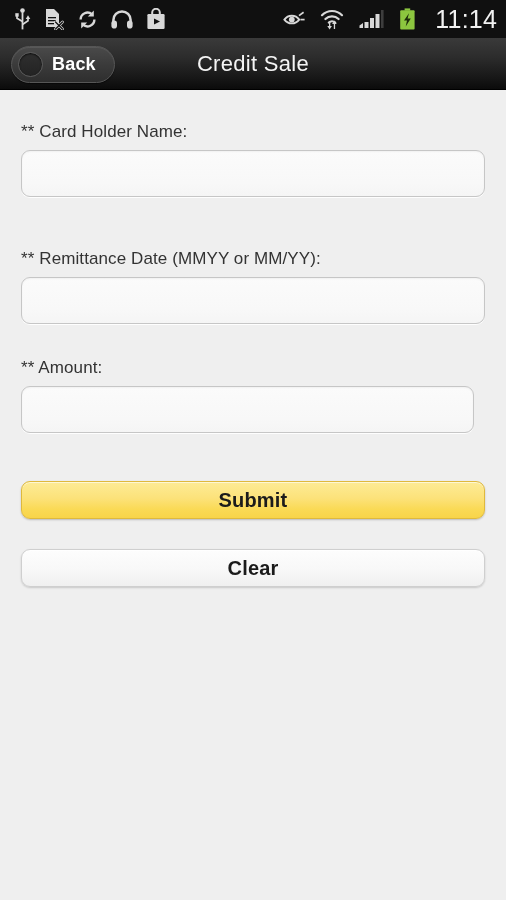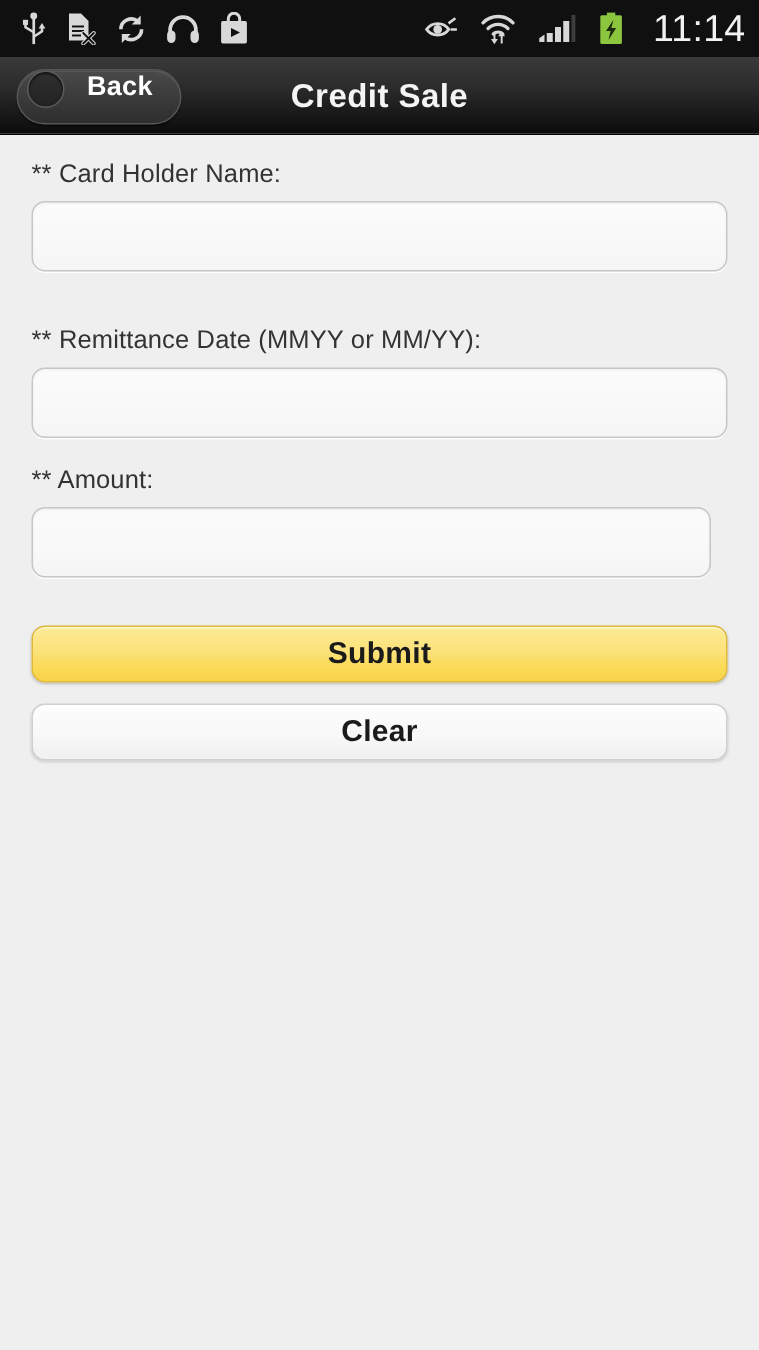--- a/index.html
+++ b/index.html
@@ -58,22 +58,22 @@
     position: absolute;
     left: 11px;
     top: 8px;
     height: 37px;
     padding: 0 18px 0 6px;
     border-radius: 20px;
     background: linear-gradient(to bottom, #4a4a4a 0%, #3b3b3b 50%, #2e2e2e 100%);
     border: 1px solid #565656;
     box-shadow: 0 1px 1px rgba(0,0,0,0.55), inset 0 1px 0 rgba(255,255,255,0.08);
     display: flex;
-    align-items: flex-start;
-    gap: 15px;
+    align-items: center;
+    gap: 9px;
     cursor: pointer;
   }
   .back-knob {
     width: 25px;
     height: 25px;
     border-radius: 50%;
     background: linear-gradient(to bottom, #2f2f2f, #232323);
     border: 1px solid #5c5c5c;
     box-shadow: inset 0 1px 2px rgba(0,0,0,0.8);
     flex: none;
@@ -82,31 +82,31 @@
     color: #ffffff;
     font-size: 18px;
     font-weight: bold;
     letter-spacing: 0.2px;
   }
   .action-title {
     width: 100%;
     text-align: center;
     color: #f4f4f4;
     font-size: 22px;
-    font-weight: 700;
+    font-weight: 400;
     letter-spacing: 0.3px;
   }
 
   
   .content {
     background: #efefef;
     height: 810px;
     padding: 16px 0 0 0;
   }
-  .field-group { padding: 0 21px; }
+  .field-group { padding: 0 21px; margin-top: 16px; }
 
   .field-label {
     color: #333333;
     font-size: 17px;
     font-weight: 400;
     letter-spacing: 0.1px;
     margin-bottom: 8px;
     display: block;
   }
   .text-input {

